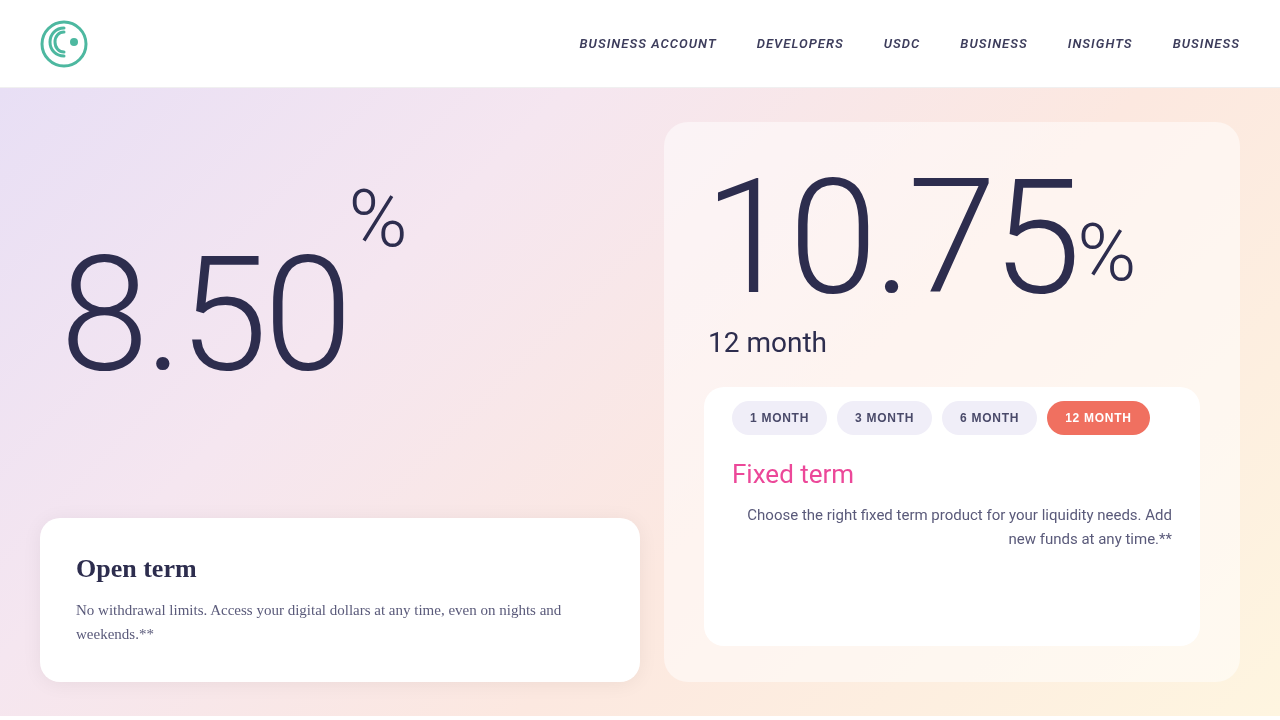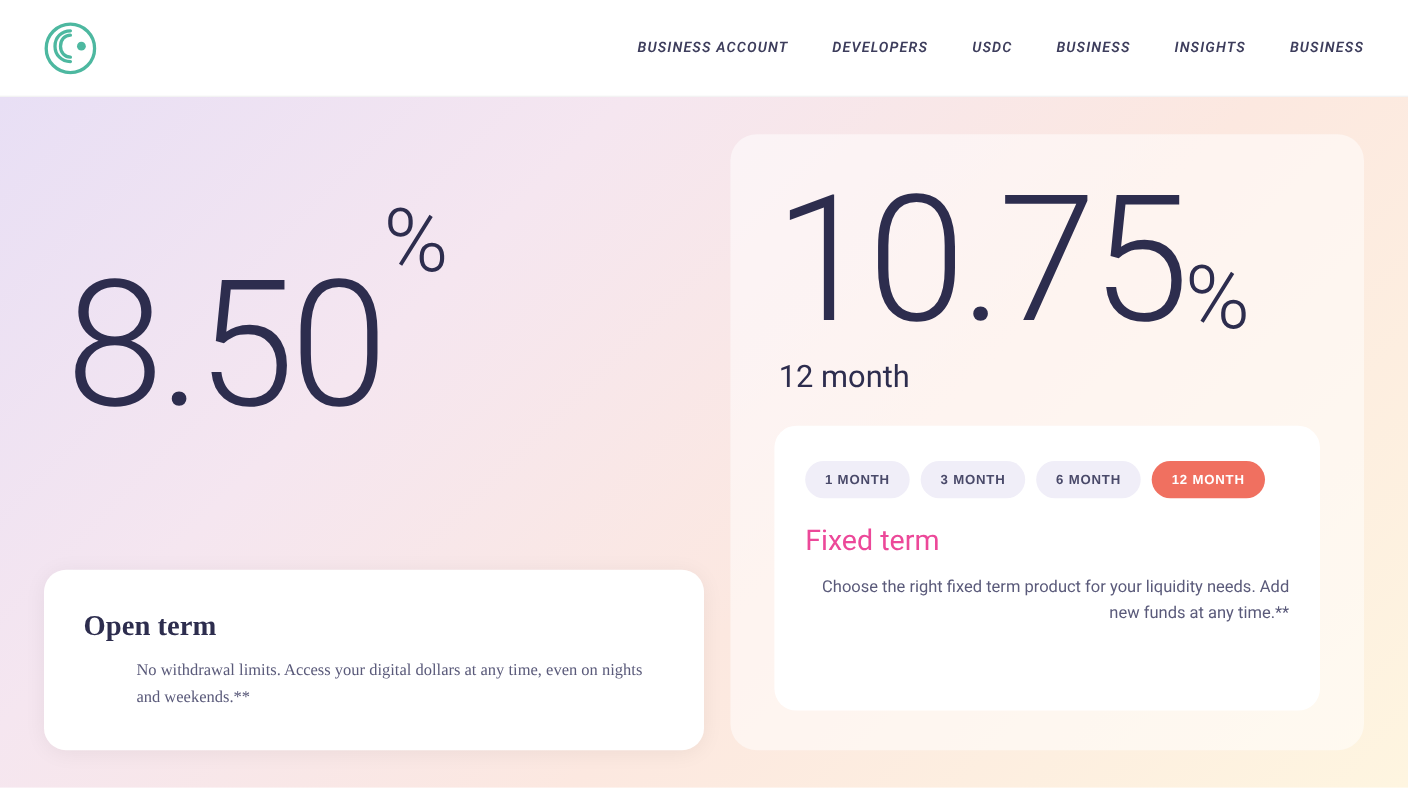--- a/index.html
+++ b/index.html
@@ -109,37 +109,36 @@
       font-size: 26px;
       font-weight: 700;
       color: #2d2d4e;
       margin-bottom: 14px;
     }
 
     .open-term-desc {
       font-size: 15px;
       color: #5a5a7a;
       line-height: 1.6;
-      margin-left: 48px;
     }
 
     
     .right-card {
       flex: 1;
       height: 560px;
       background: rgba(255,255,255,0.5);
       border-radius: 24px;
       padding: 36px 40px;
       display: flex;
       flex-direction: column;
     }
 
     .rate-display-right {
       display: flex;
-      align-items: flex-end;
+      align-items: center;
       margin-bottom: 8px;
     }
 
     .rate-number-right {
       font-size: 160px;
       font-weight: 300;
       color: #2d2d4e;
       letter-spacing: -4px;
       line-height: 1;
     }
@@ -155,21 +154,21 @@
       font-size: 28px;
       color: #2d2d4e;
       font-weight: 400;
       margin-bottom: 28px;
       padding-left: 4px;
     }
 
     .fixed-term-inner {
       background: #fff;
       border-radius: 20px;
-      padding: 32px 28px;
+      padding: 14px 28px;
       flex: 1;
     }
 
     .term-buttons {
       display: flex;
       gap: 10px;
       margin-bottom: 24px;
     }
 
     .term-btn {

